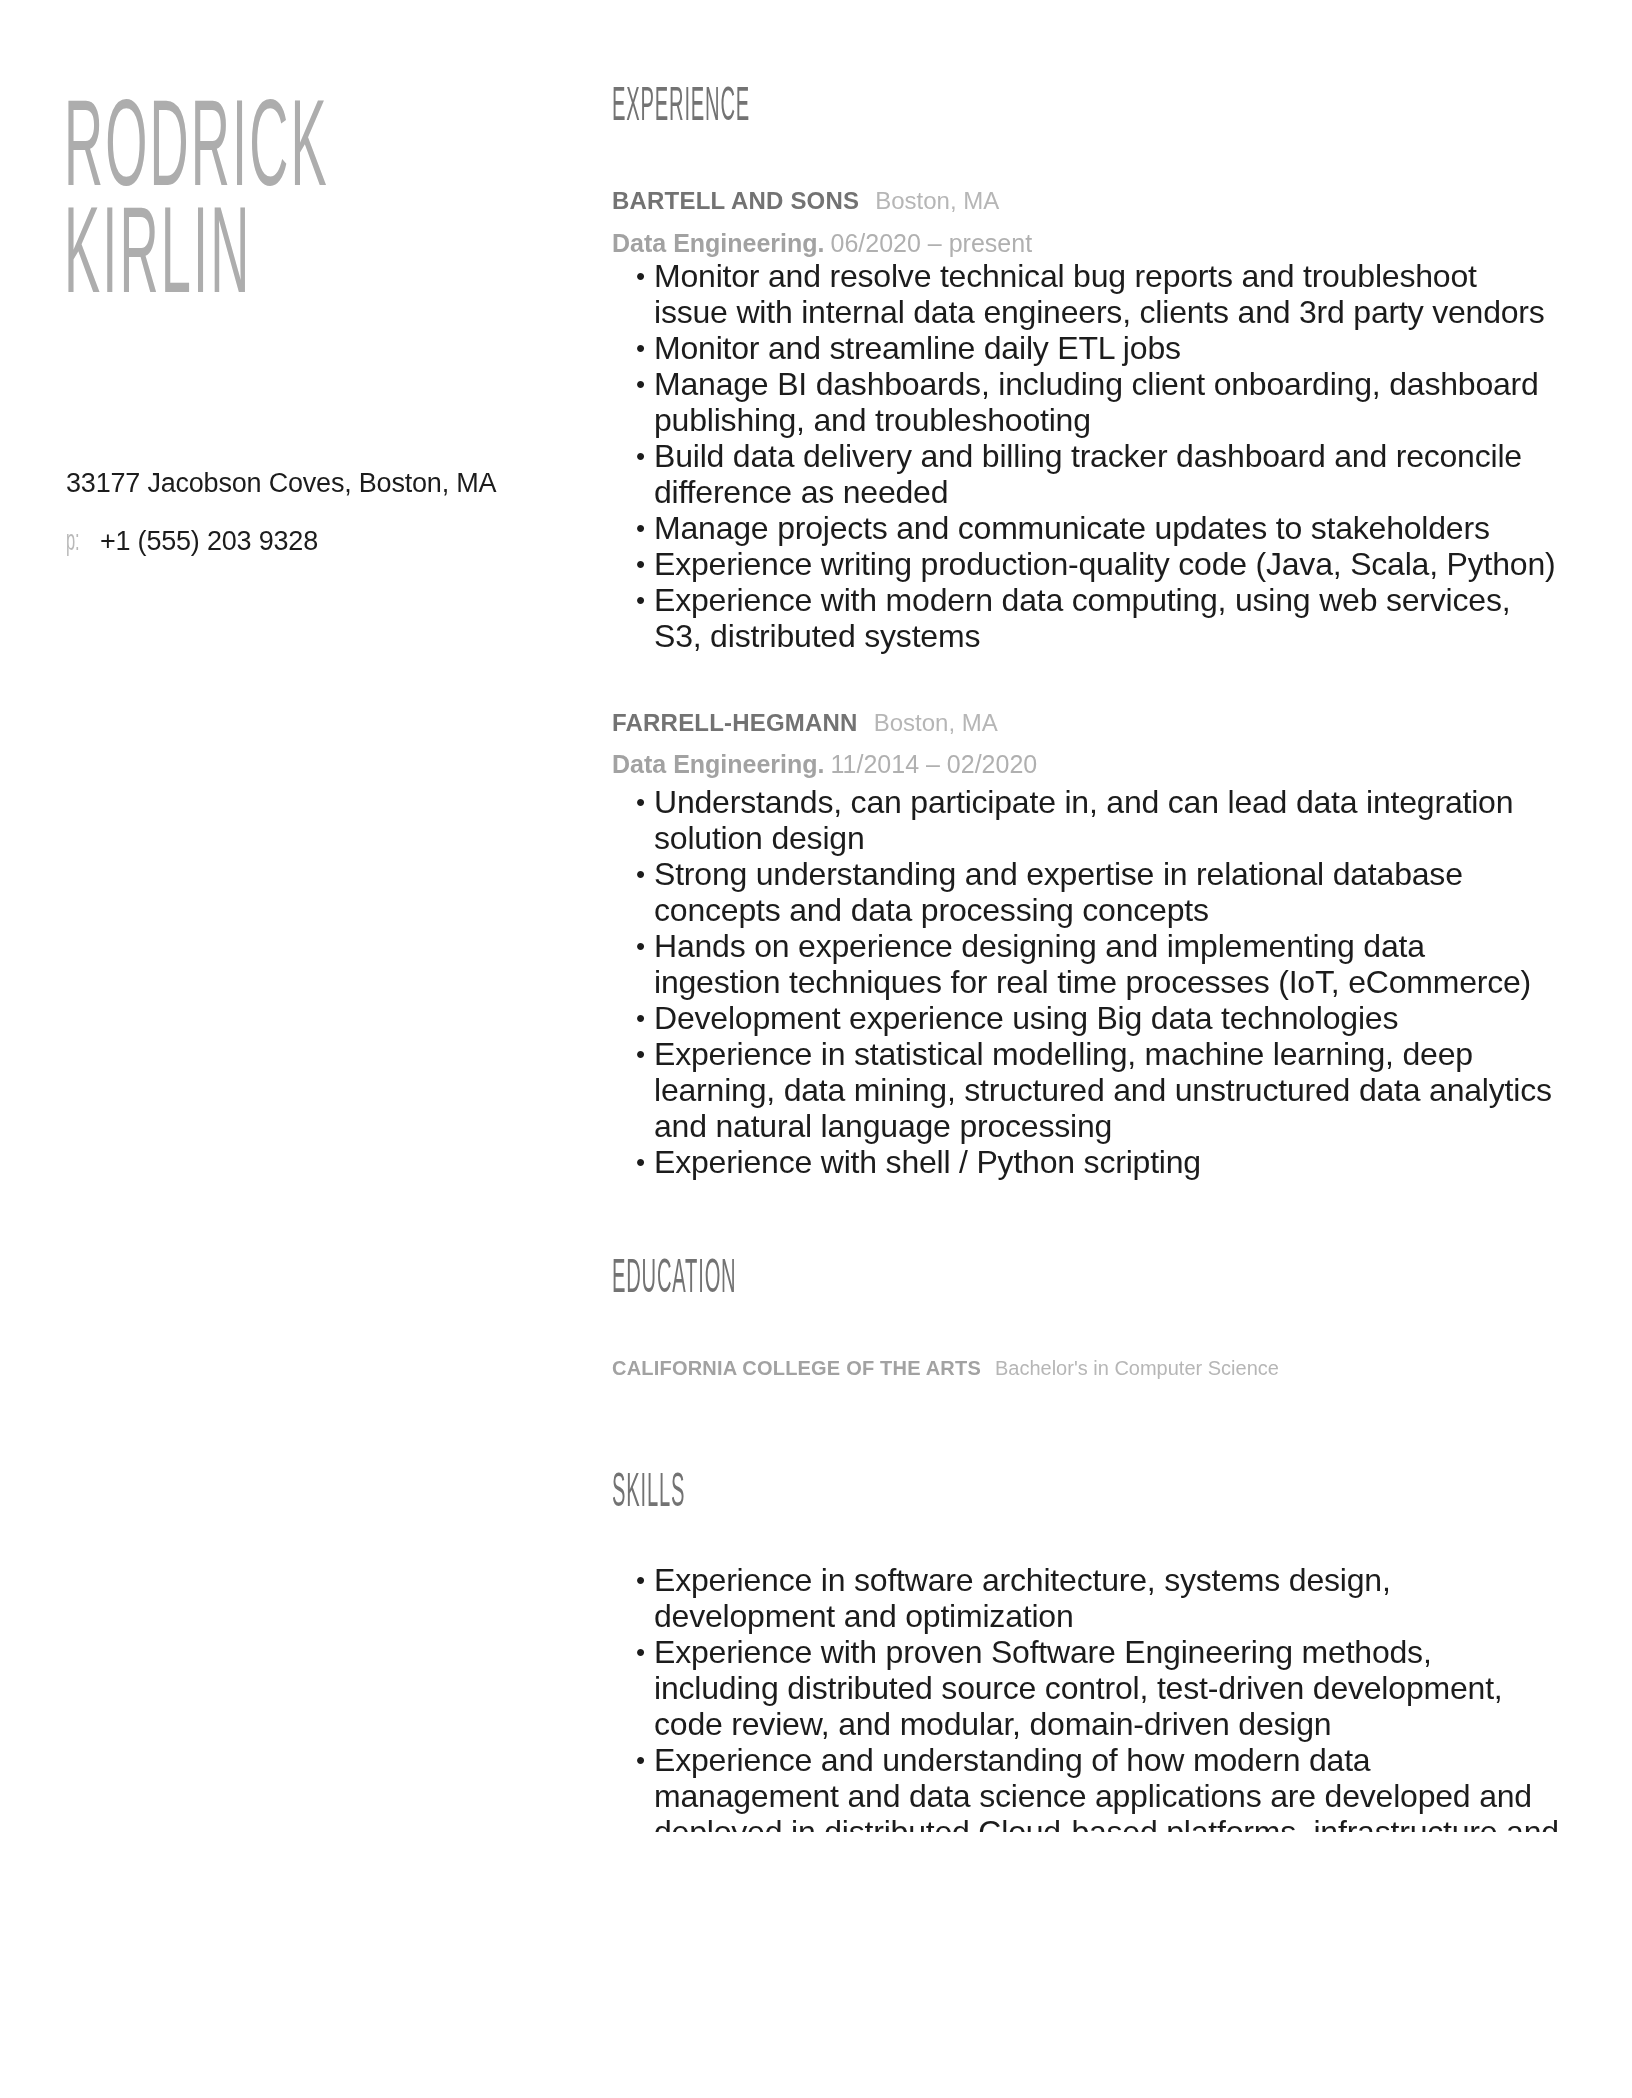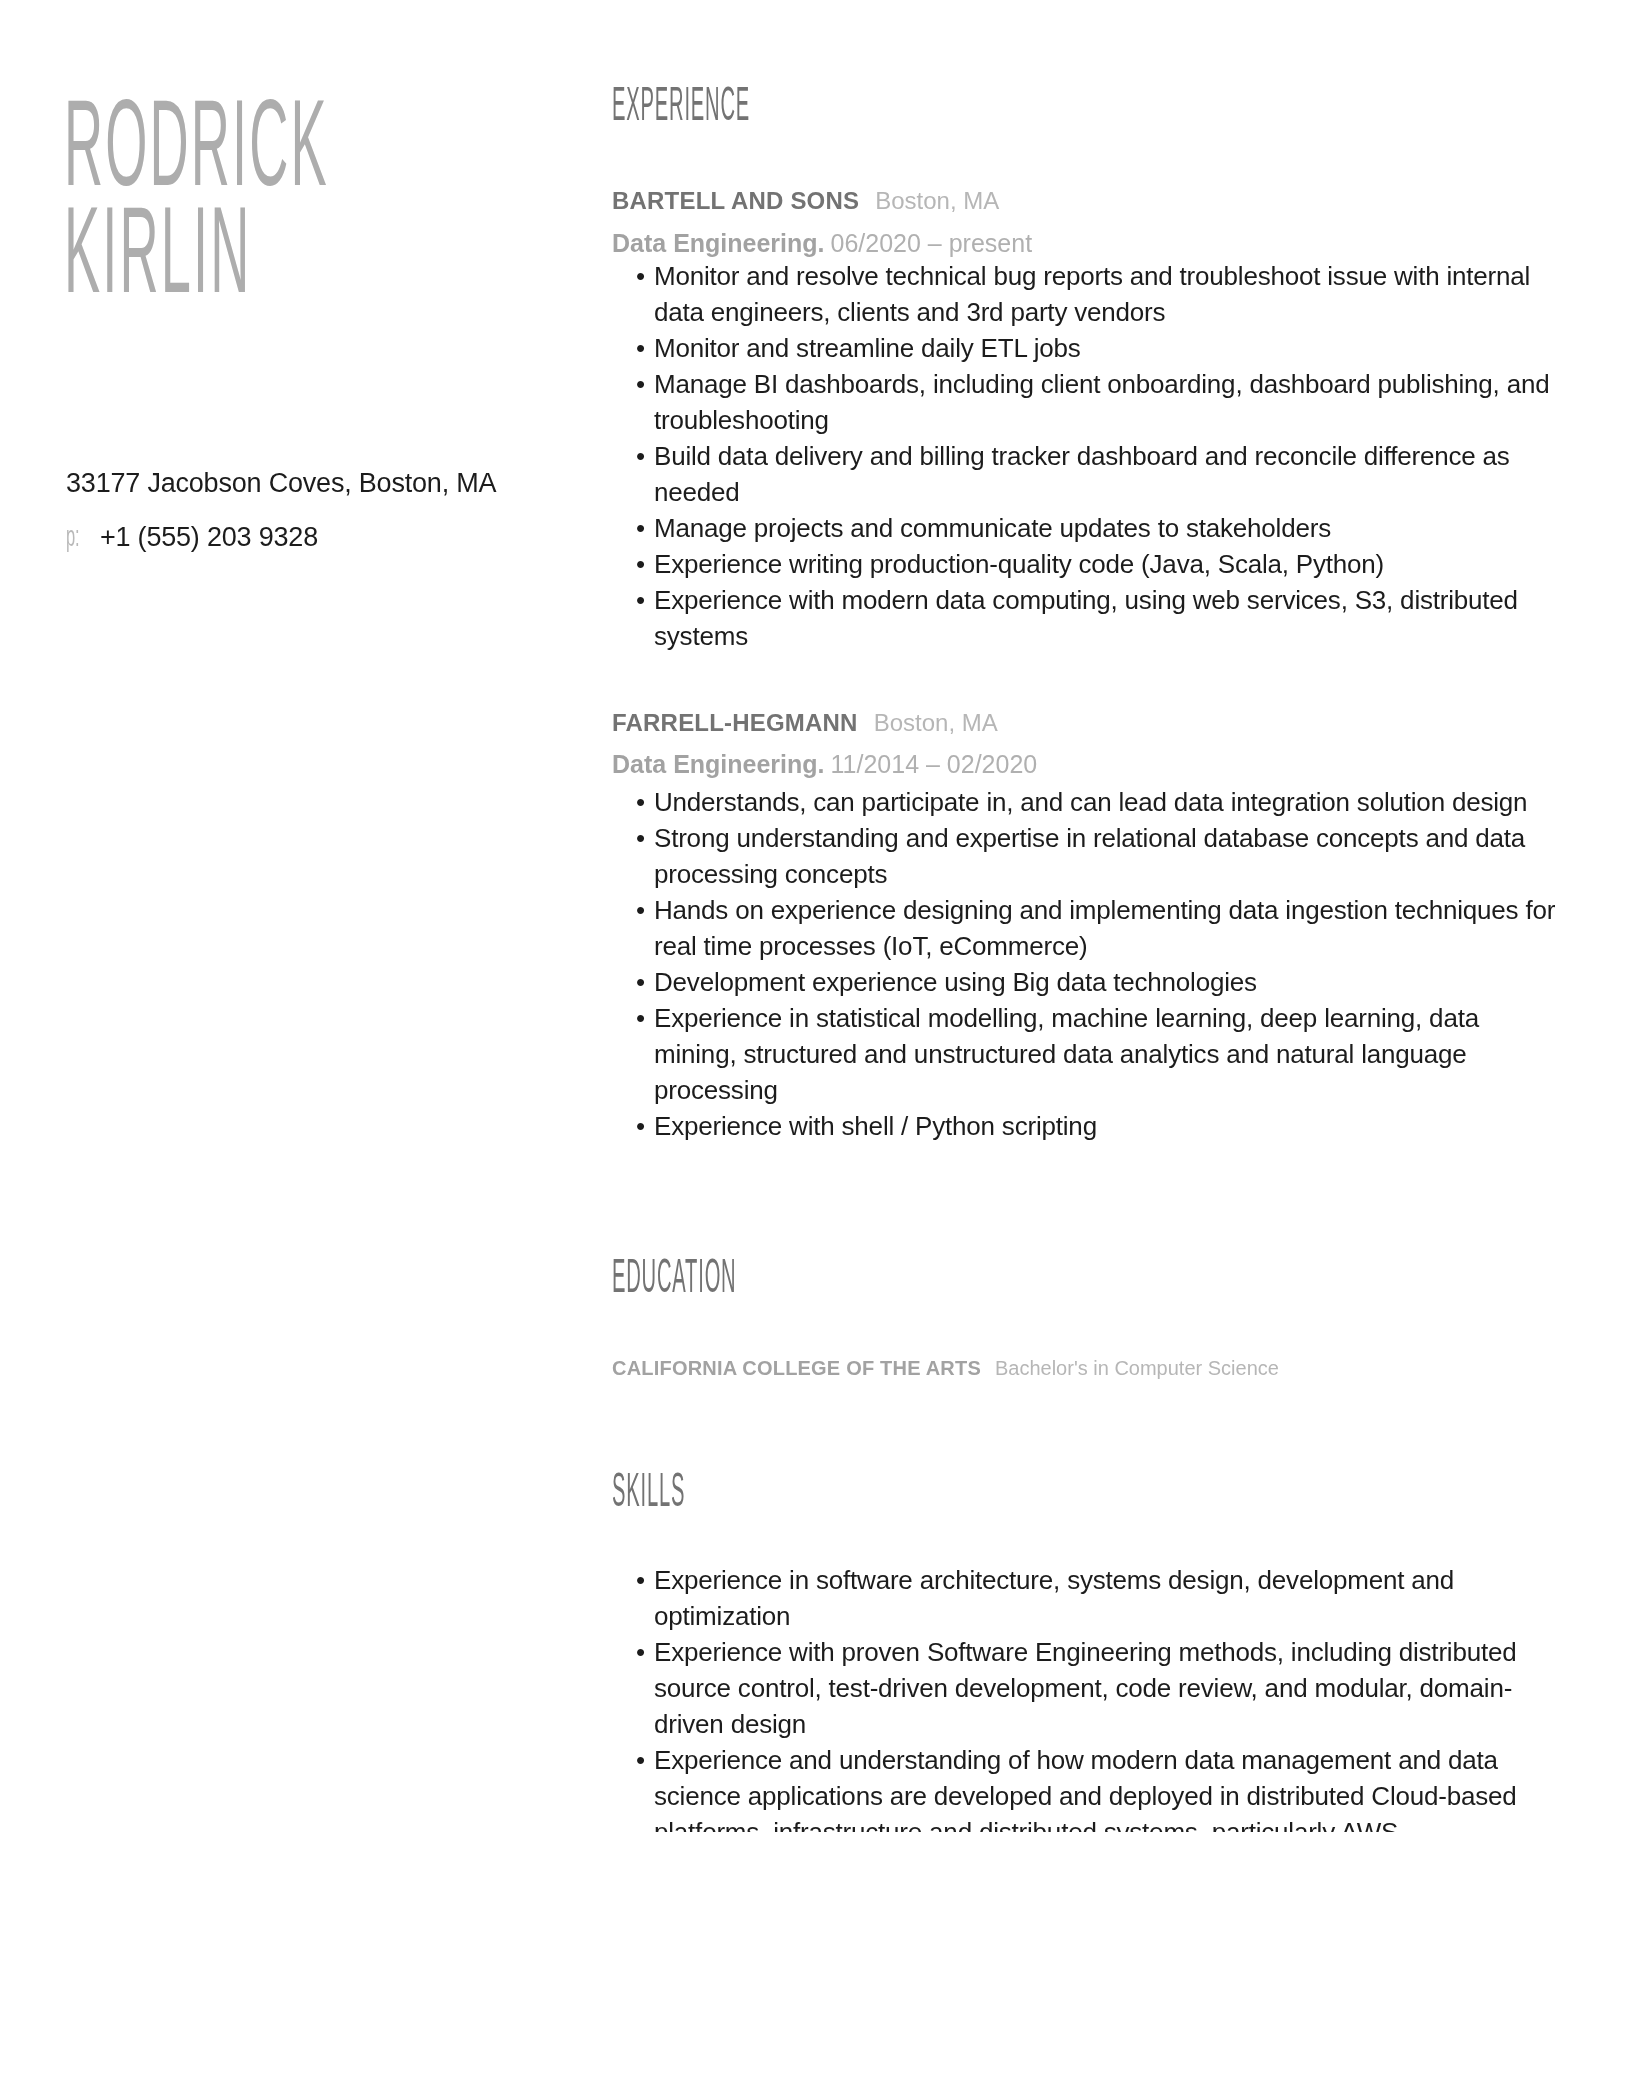--- a/index.html
+++ b/index.html
@@ -29,21 +29,21 @@
   }
   .name-line { display: block; }
 
   .address-line {
     position: absolute; left: 2px; top: 466px;
     font-size: 27px; line-height: 34px; color: #1c1c1c;
     letter-spacing: -0.2px; white-space: nowrap;
   }
   .phone-line {
     position: absolute; left: 2px; top: 519px;
-    font-size: 27px; line-height: 34px; color: #1c1c1c;
+    font-size: 27px; line-height: 42px; color: #1c1c1c;
     letter-spacing: -0.2px; white-space: nowrap;
   }
   .phone-prefix {
     display: inline-block;
     transform: scaleX(0.55);
     transform-origin: 0 70%;
     color: #b9b9b9;
     font-size: 30px;
     margin-right: 2px;
   }
@@ -82,21 +82,21 @@
 
   .edu-line { position: absolute; left: 0; top: 1352px; font-size: 20px; line-height: 32px; white-space: nowrap; }
   .school  { font-weight: 700; color: #a2a2a2; letter-spacing: 0.2px; }
   .degree  { font-weight: 400; color: #b6b6b6; margin-left: 14px; }
 
   ul.bullets {
     position: absolute; left: 0;
     margin: 0; padding: 0 0 0 42px;
     list-style: none;
     width: 905px;
-    font-size: 26px; line-height: 36px;
+    font-size: 32px; line-height: 36px;
     color: #1c1c1c; letter-spacing: -0.2px;
   }
   ul.bullets li { position: relative; margin: 0; padding: 0; }
   ul.bullets li::before {
     content: "\2022";
     position: absolute; left: -18px; top: 0;
     color: #1c1c1c; font-size: 26px; line-height: 36px;
   }
   .bullets-job1   { top: 258px; }
   .bullets-job2   { top: 784px; }

